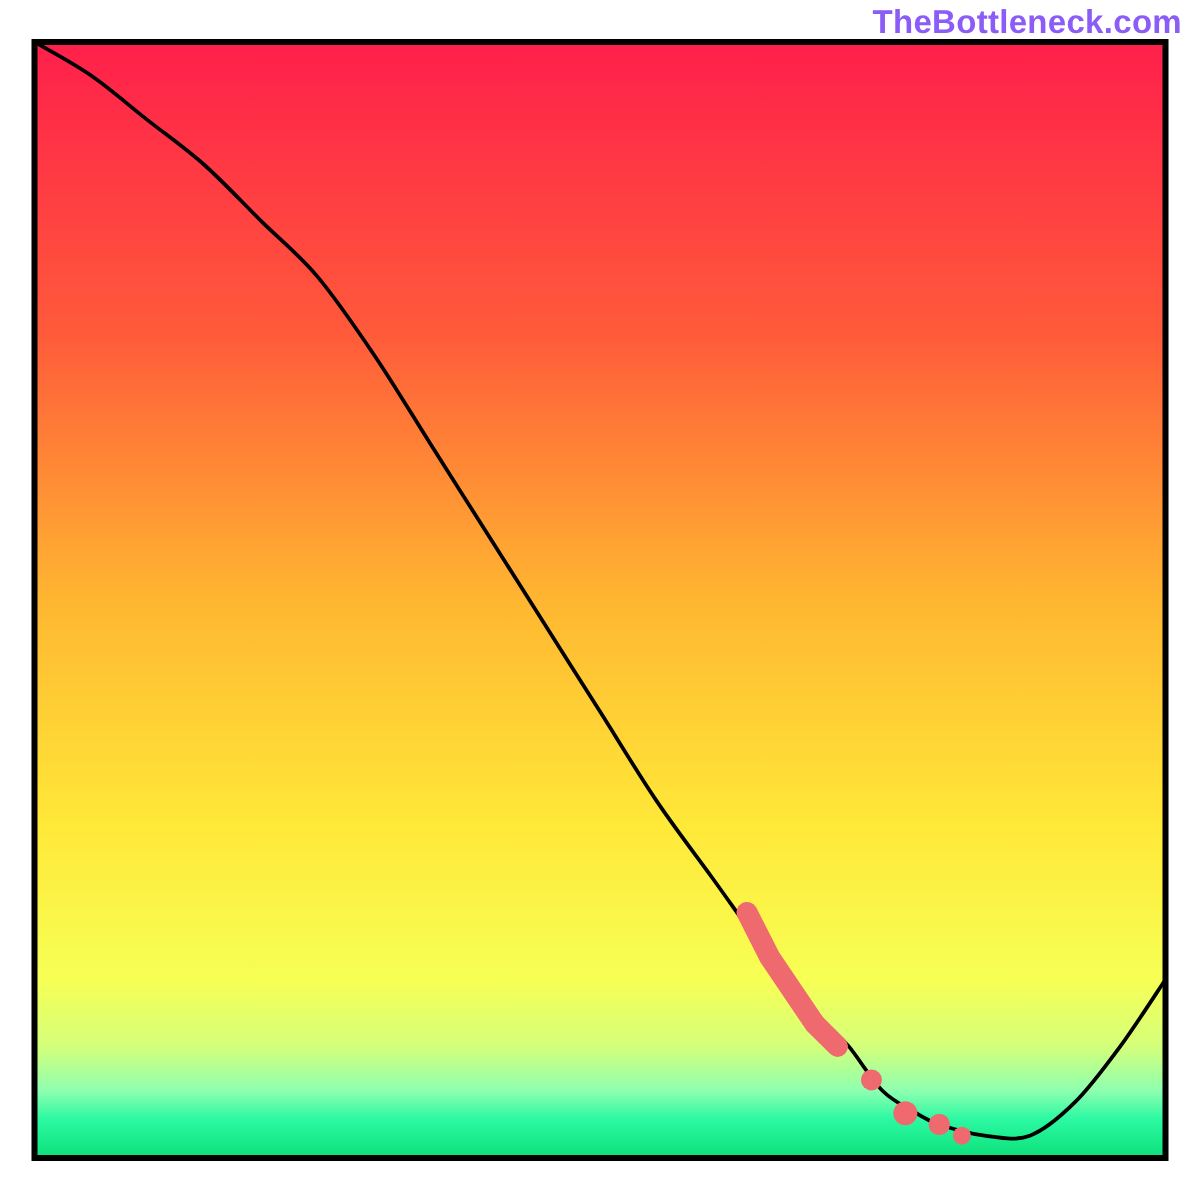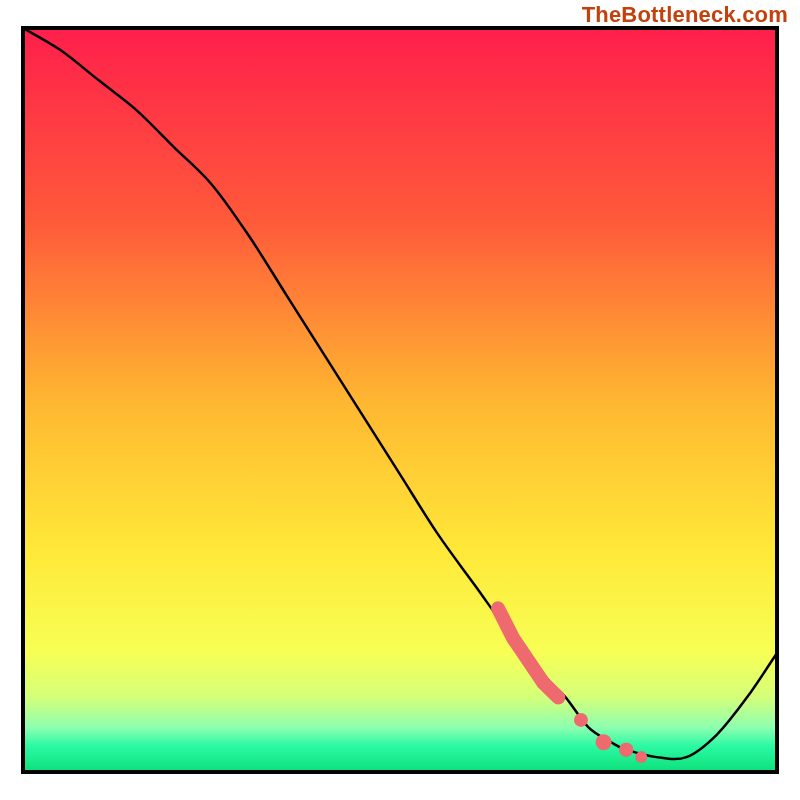--- a/index.html
+++ b/index.html
@@ -18,21 +18,21 @@
     width: 800px;
     height: 800px;
     box-sizing: border-box;
   }
   .watermark {
     position: absolute;
     top: 2px;
     right: 12px;
     font-size: 22px;
     font-weight: 600;
-    color: #c2410c;
+    color: #8b5cf6;
     letter-spacing: 0.2px;
   }
   svg {
     display: block;
   }
 </style>
 </head>
 <body>
 
 <div class="frame">

